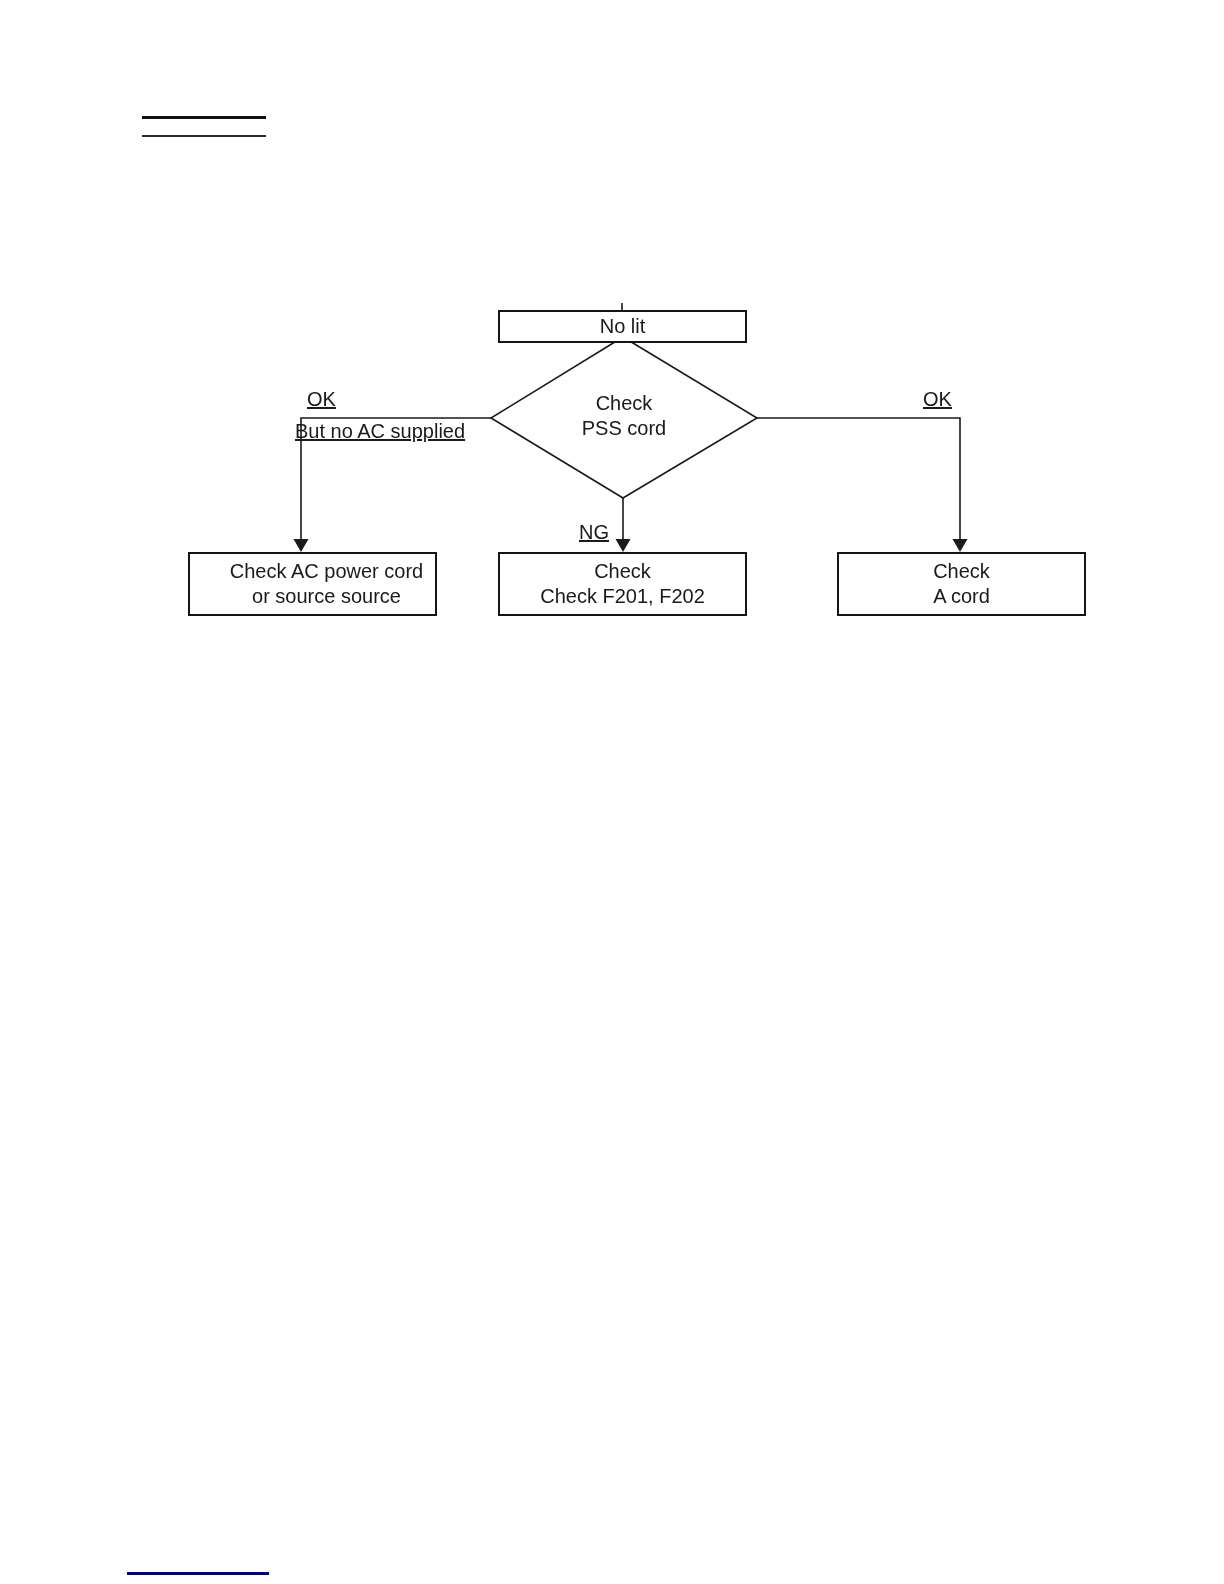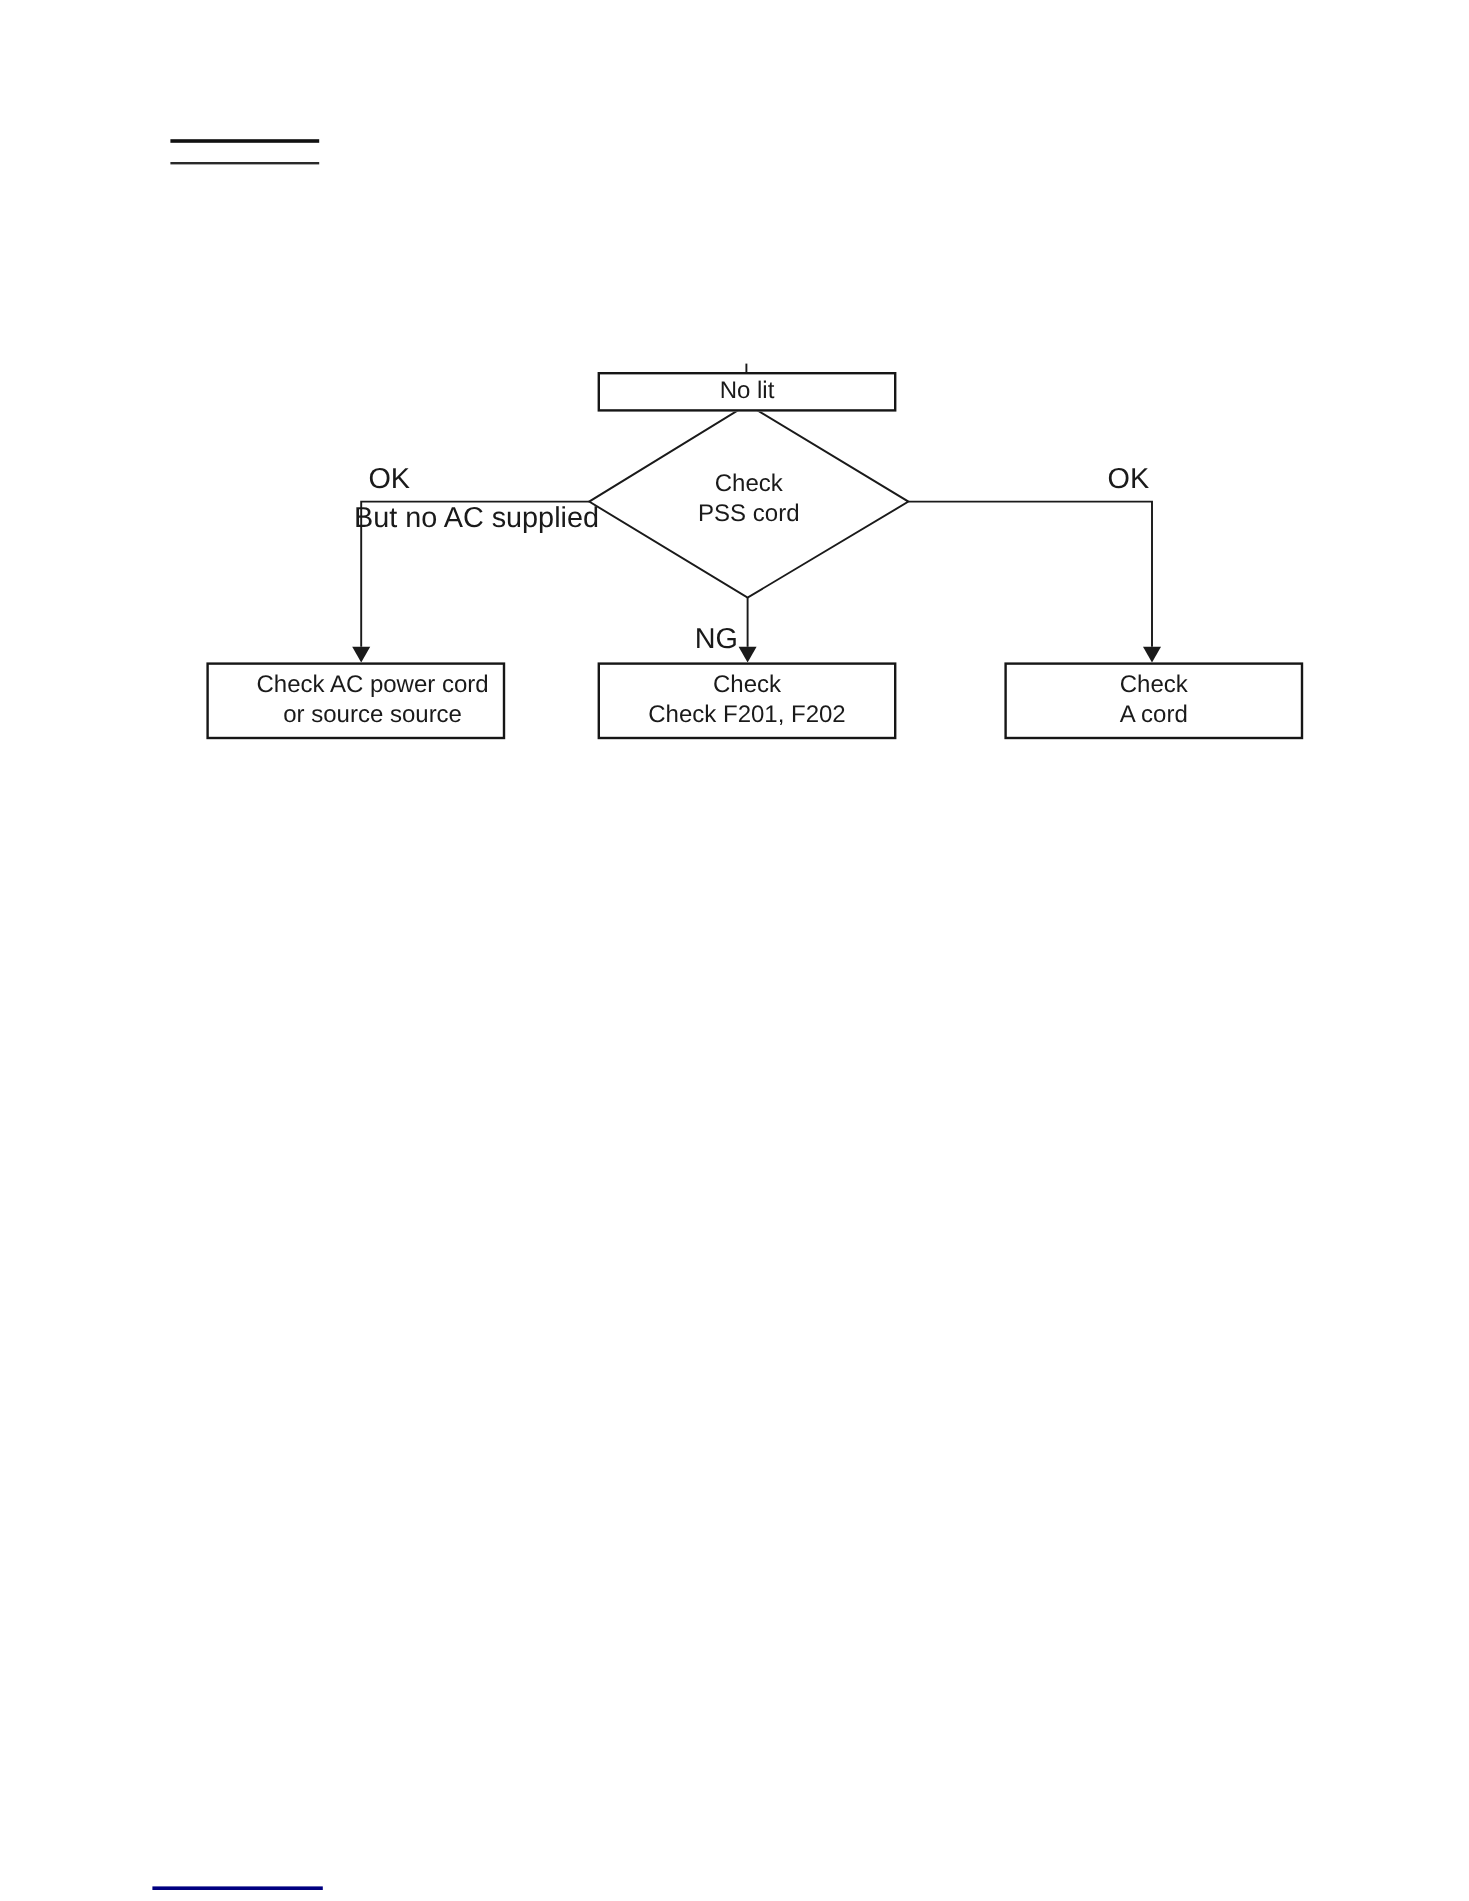--- a/index.html
+++ b/index.html
@@ -64,39 +64,40 @@
     top: 270px;
     width: 249px;
     height: 33px;
     margin-top: 40px;
   }
   .outcome-node {
     top: 552px;
     width: 249px;
     height: 64px;
   }
-  .outcome-left   { left: 172px; padding-left: 28px; }
+  .outcome-left   { left: 188px; padding-left: 28px; }
   .outcome-center { left: 498px; }
   .outcome-right  { left: 837px; }
 
   .decision-label {
     position: absolute;
     left: 524px;
     top: 391px;
     width: 200px;
     text-align: center;
     font-size: 20px;
     line-height: 25px;
   }
 
   .edge-label {
     position: absolute;
-    font-size: 24px;
+    font-size: 20px;
     line-height: 23px;
     white-space: nowrap;
+    text-decoration: underline;
   }
   .edge-label-ok-left   { left: 307px; top: 388px; }
   .edge-label-left-note { left: 295px; top: 420px; }
   .edge-label-ok-right  { left: 923px; top: 388px; }
   .edge-label-ng        { left: 579px; top: 521px; }
 
   .footer-rule {
     position: absolute;
     left: 127px;
     top: 1572px;

